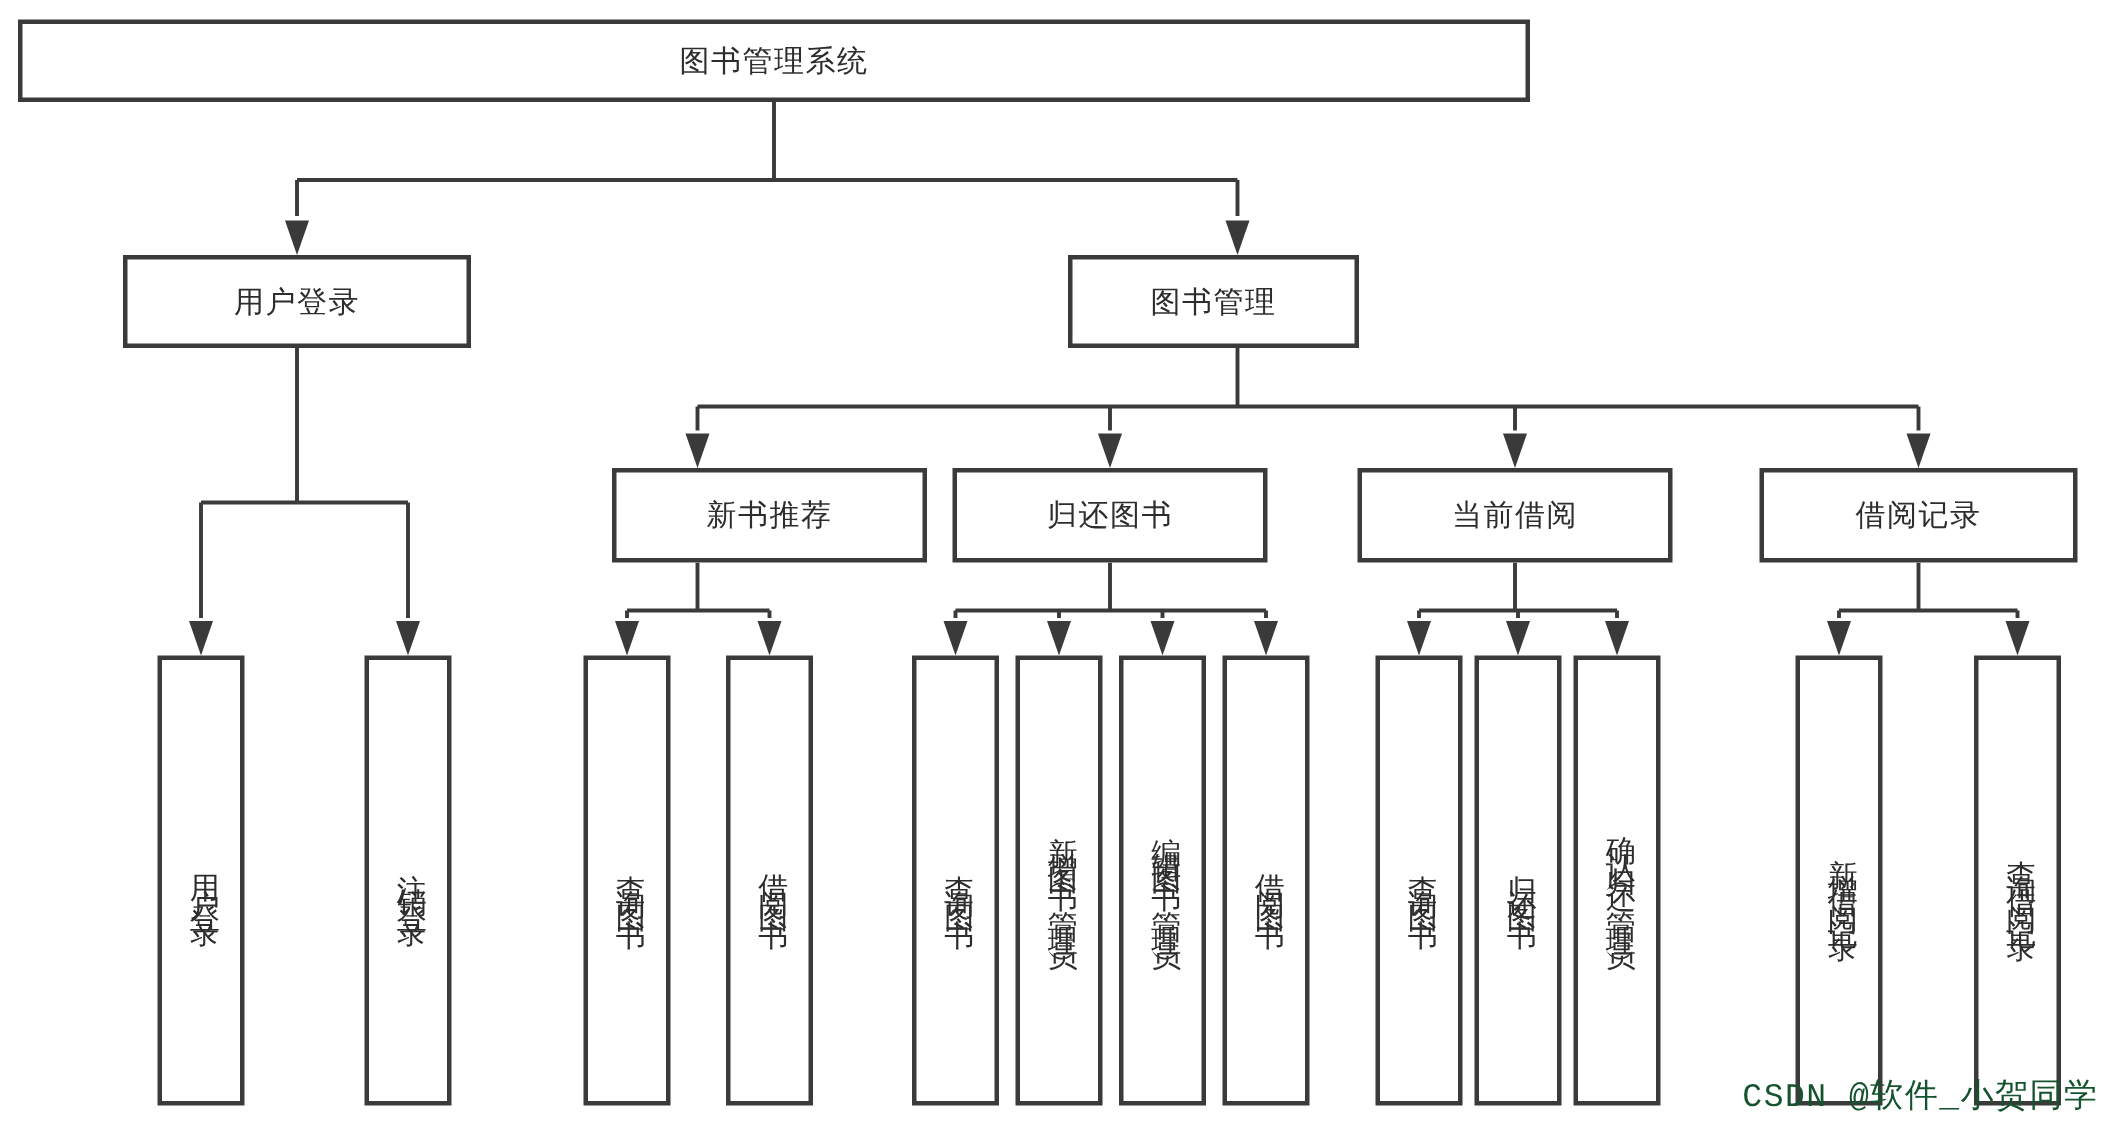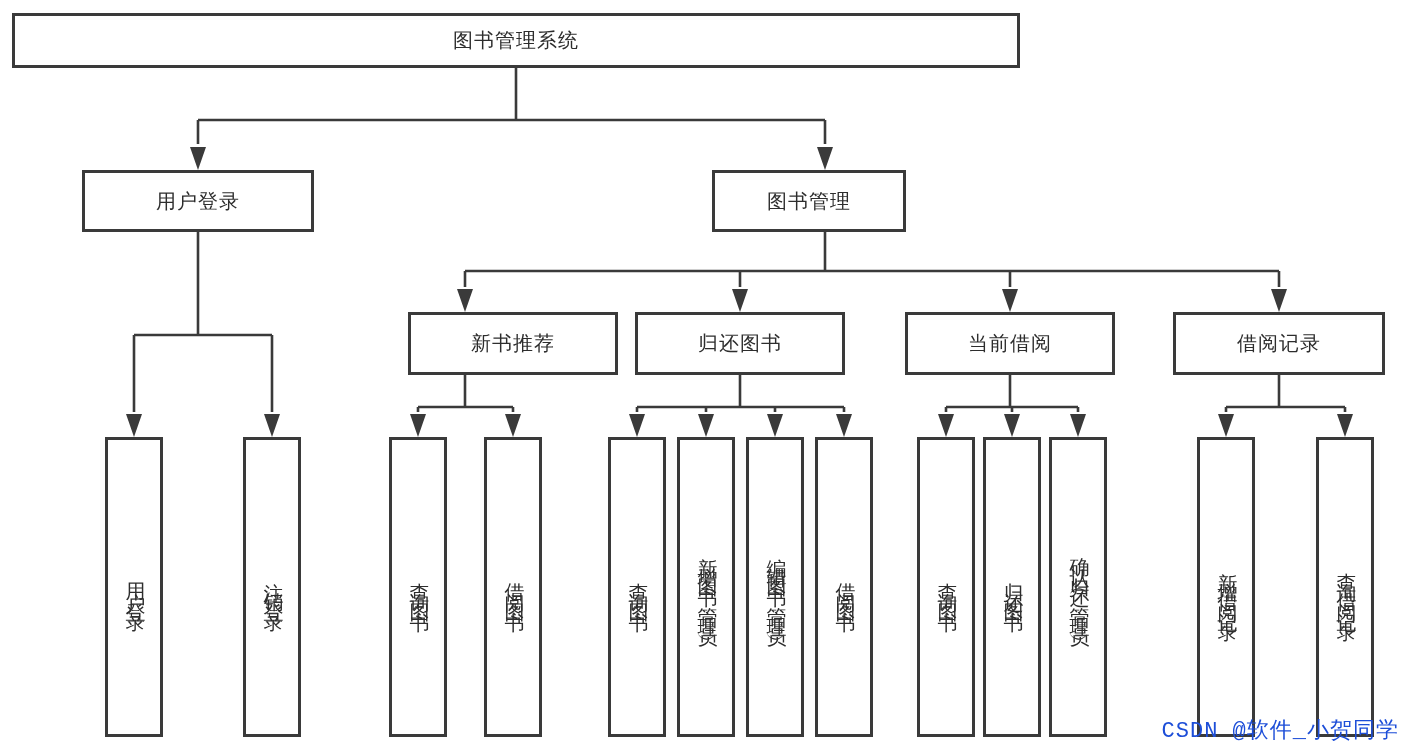--- a/index.html
+++ b/index.html
@@ -30,21 +30,21 @@
   .vtext {
     writing-mode:vertical-rl;
     letter-spacing:10px;
     line-height:1;
     white-space:nowrap;
   }
   #watermark {
     position:absolute;
     right:6px; bottom:2px;
     z-index:2;
-    color:#1d4ed8;
+    color:#14532d;
     font-size:22px;
     letter-spacing:1px;
   }
 </style>
 </head>
 <body>
 
 <div id="canvas">
 
   <svg id="connectors" width="1405" height="747" aria-hidden="true">

